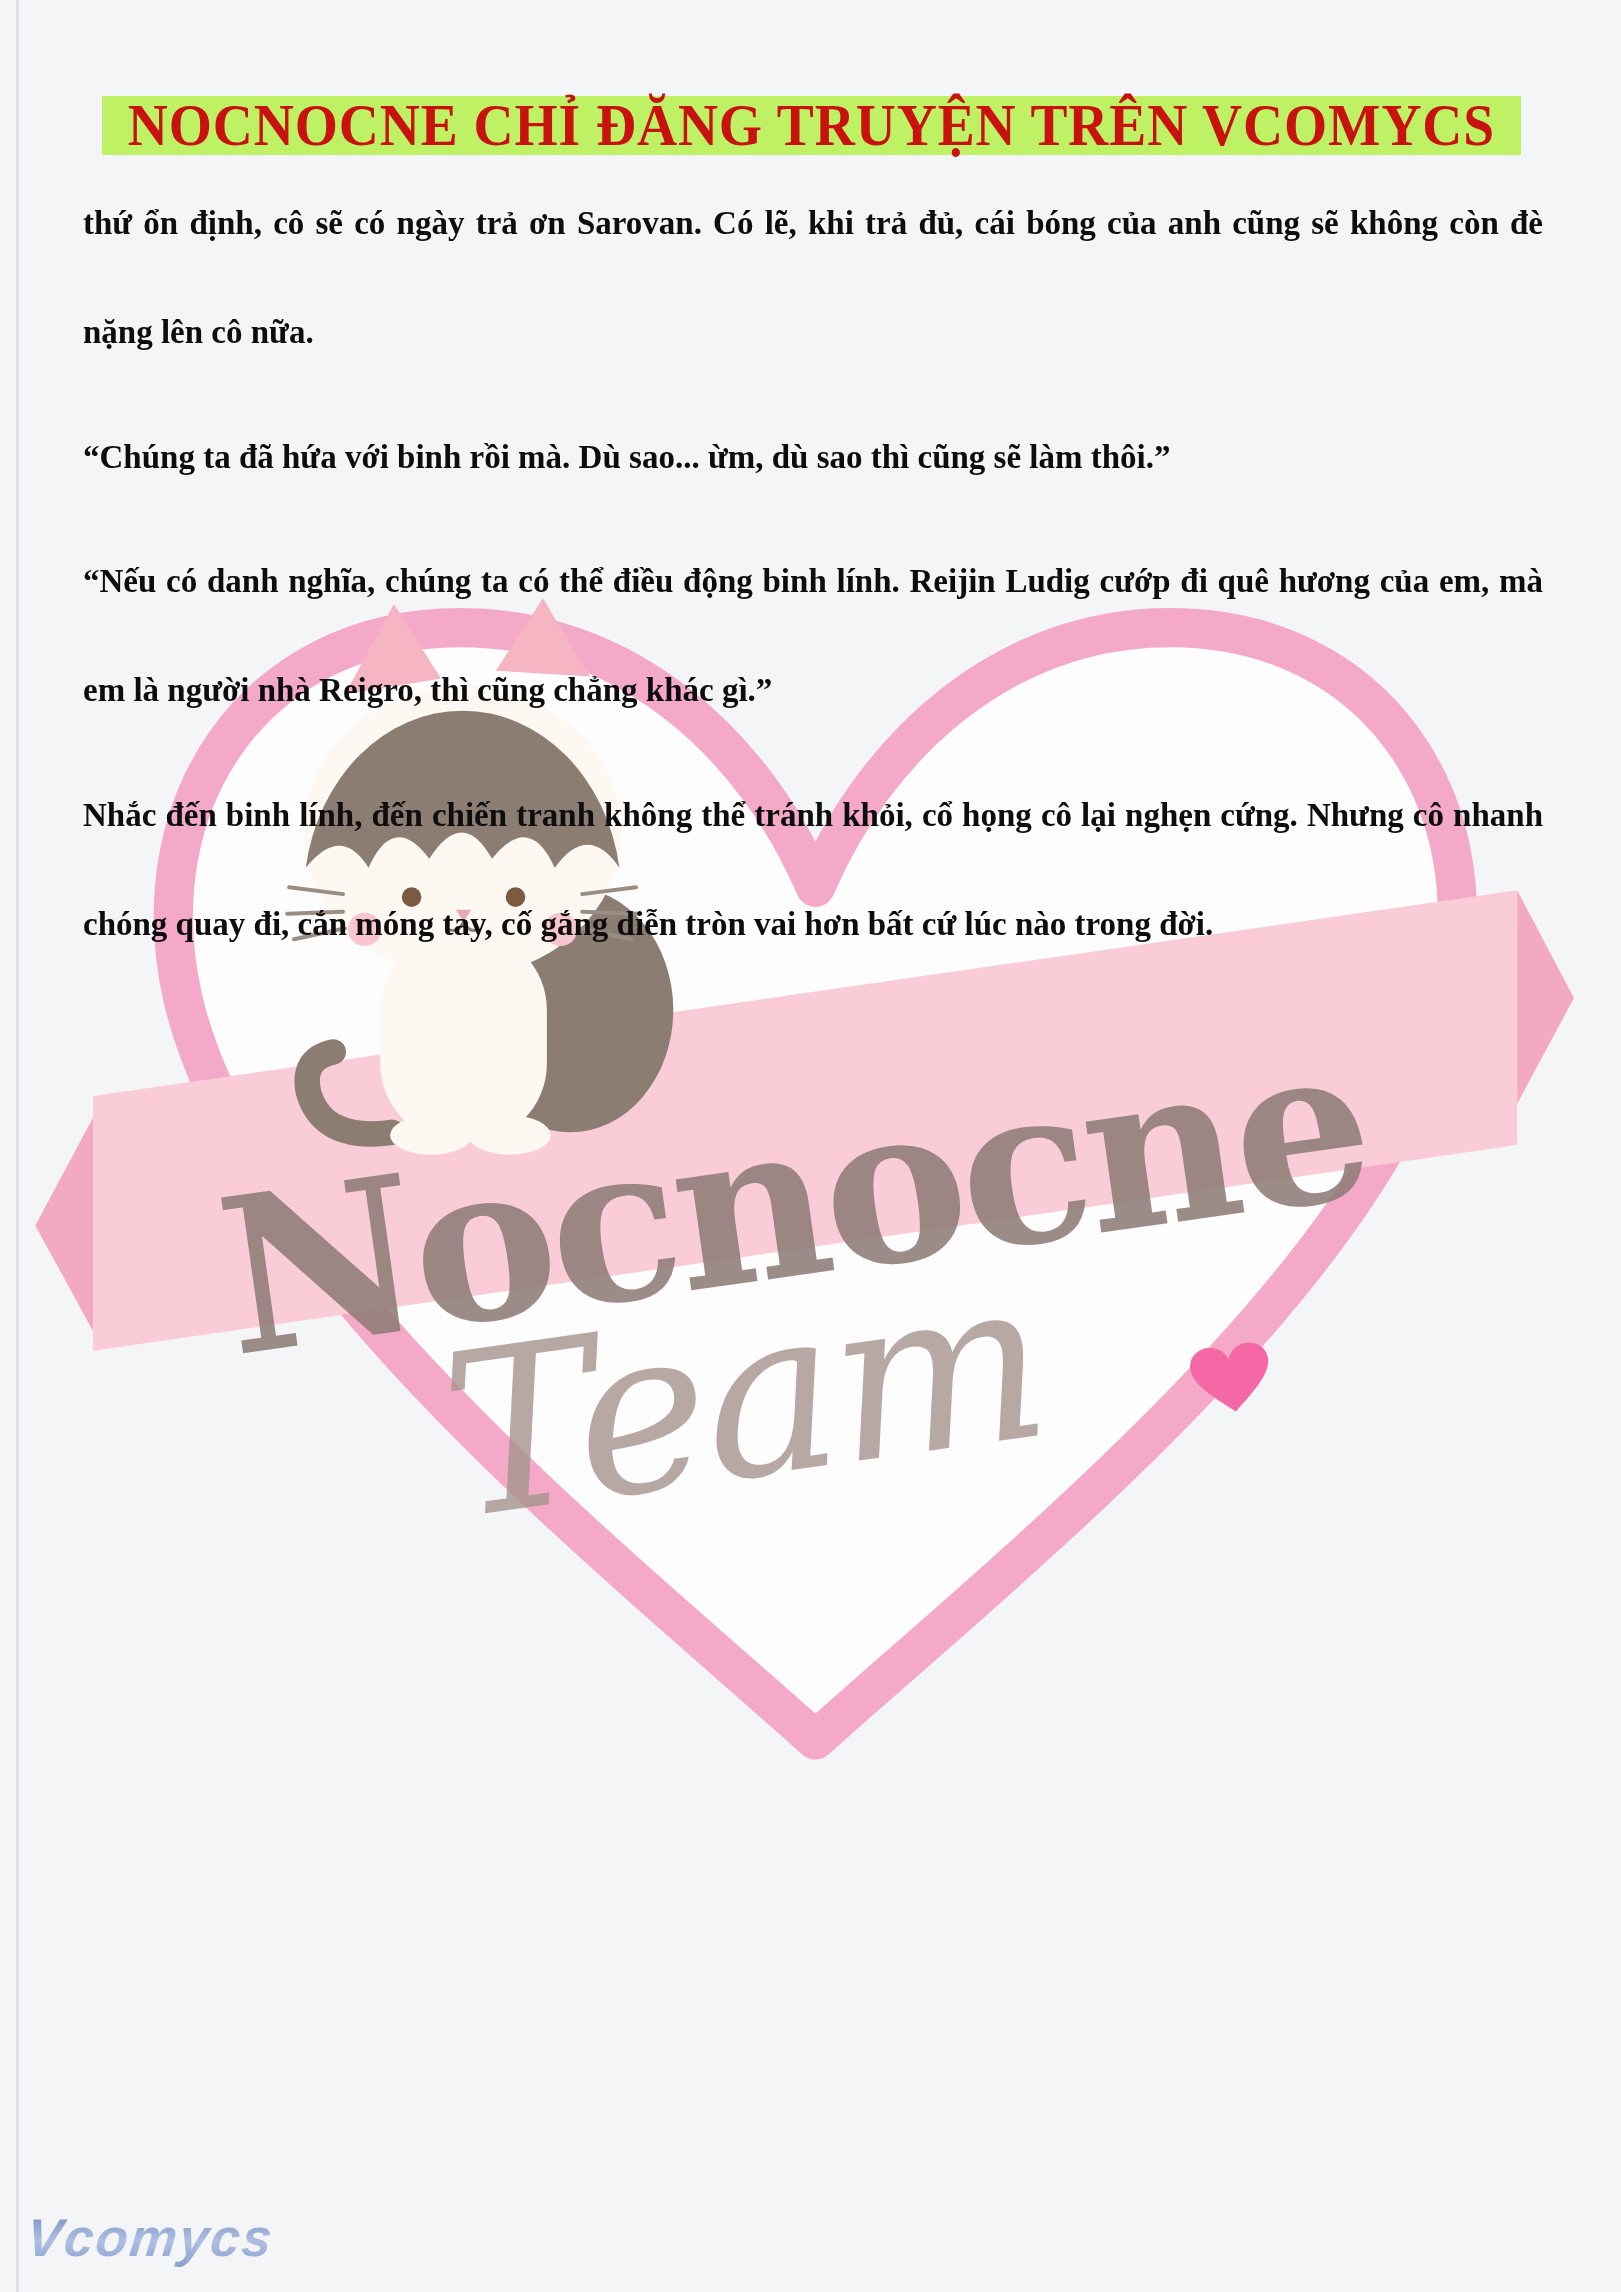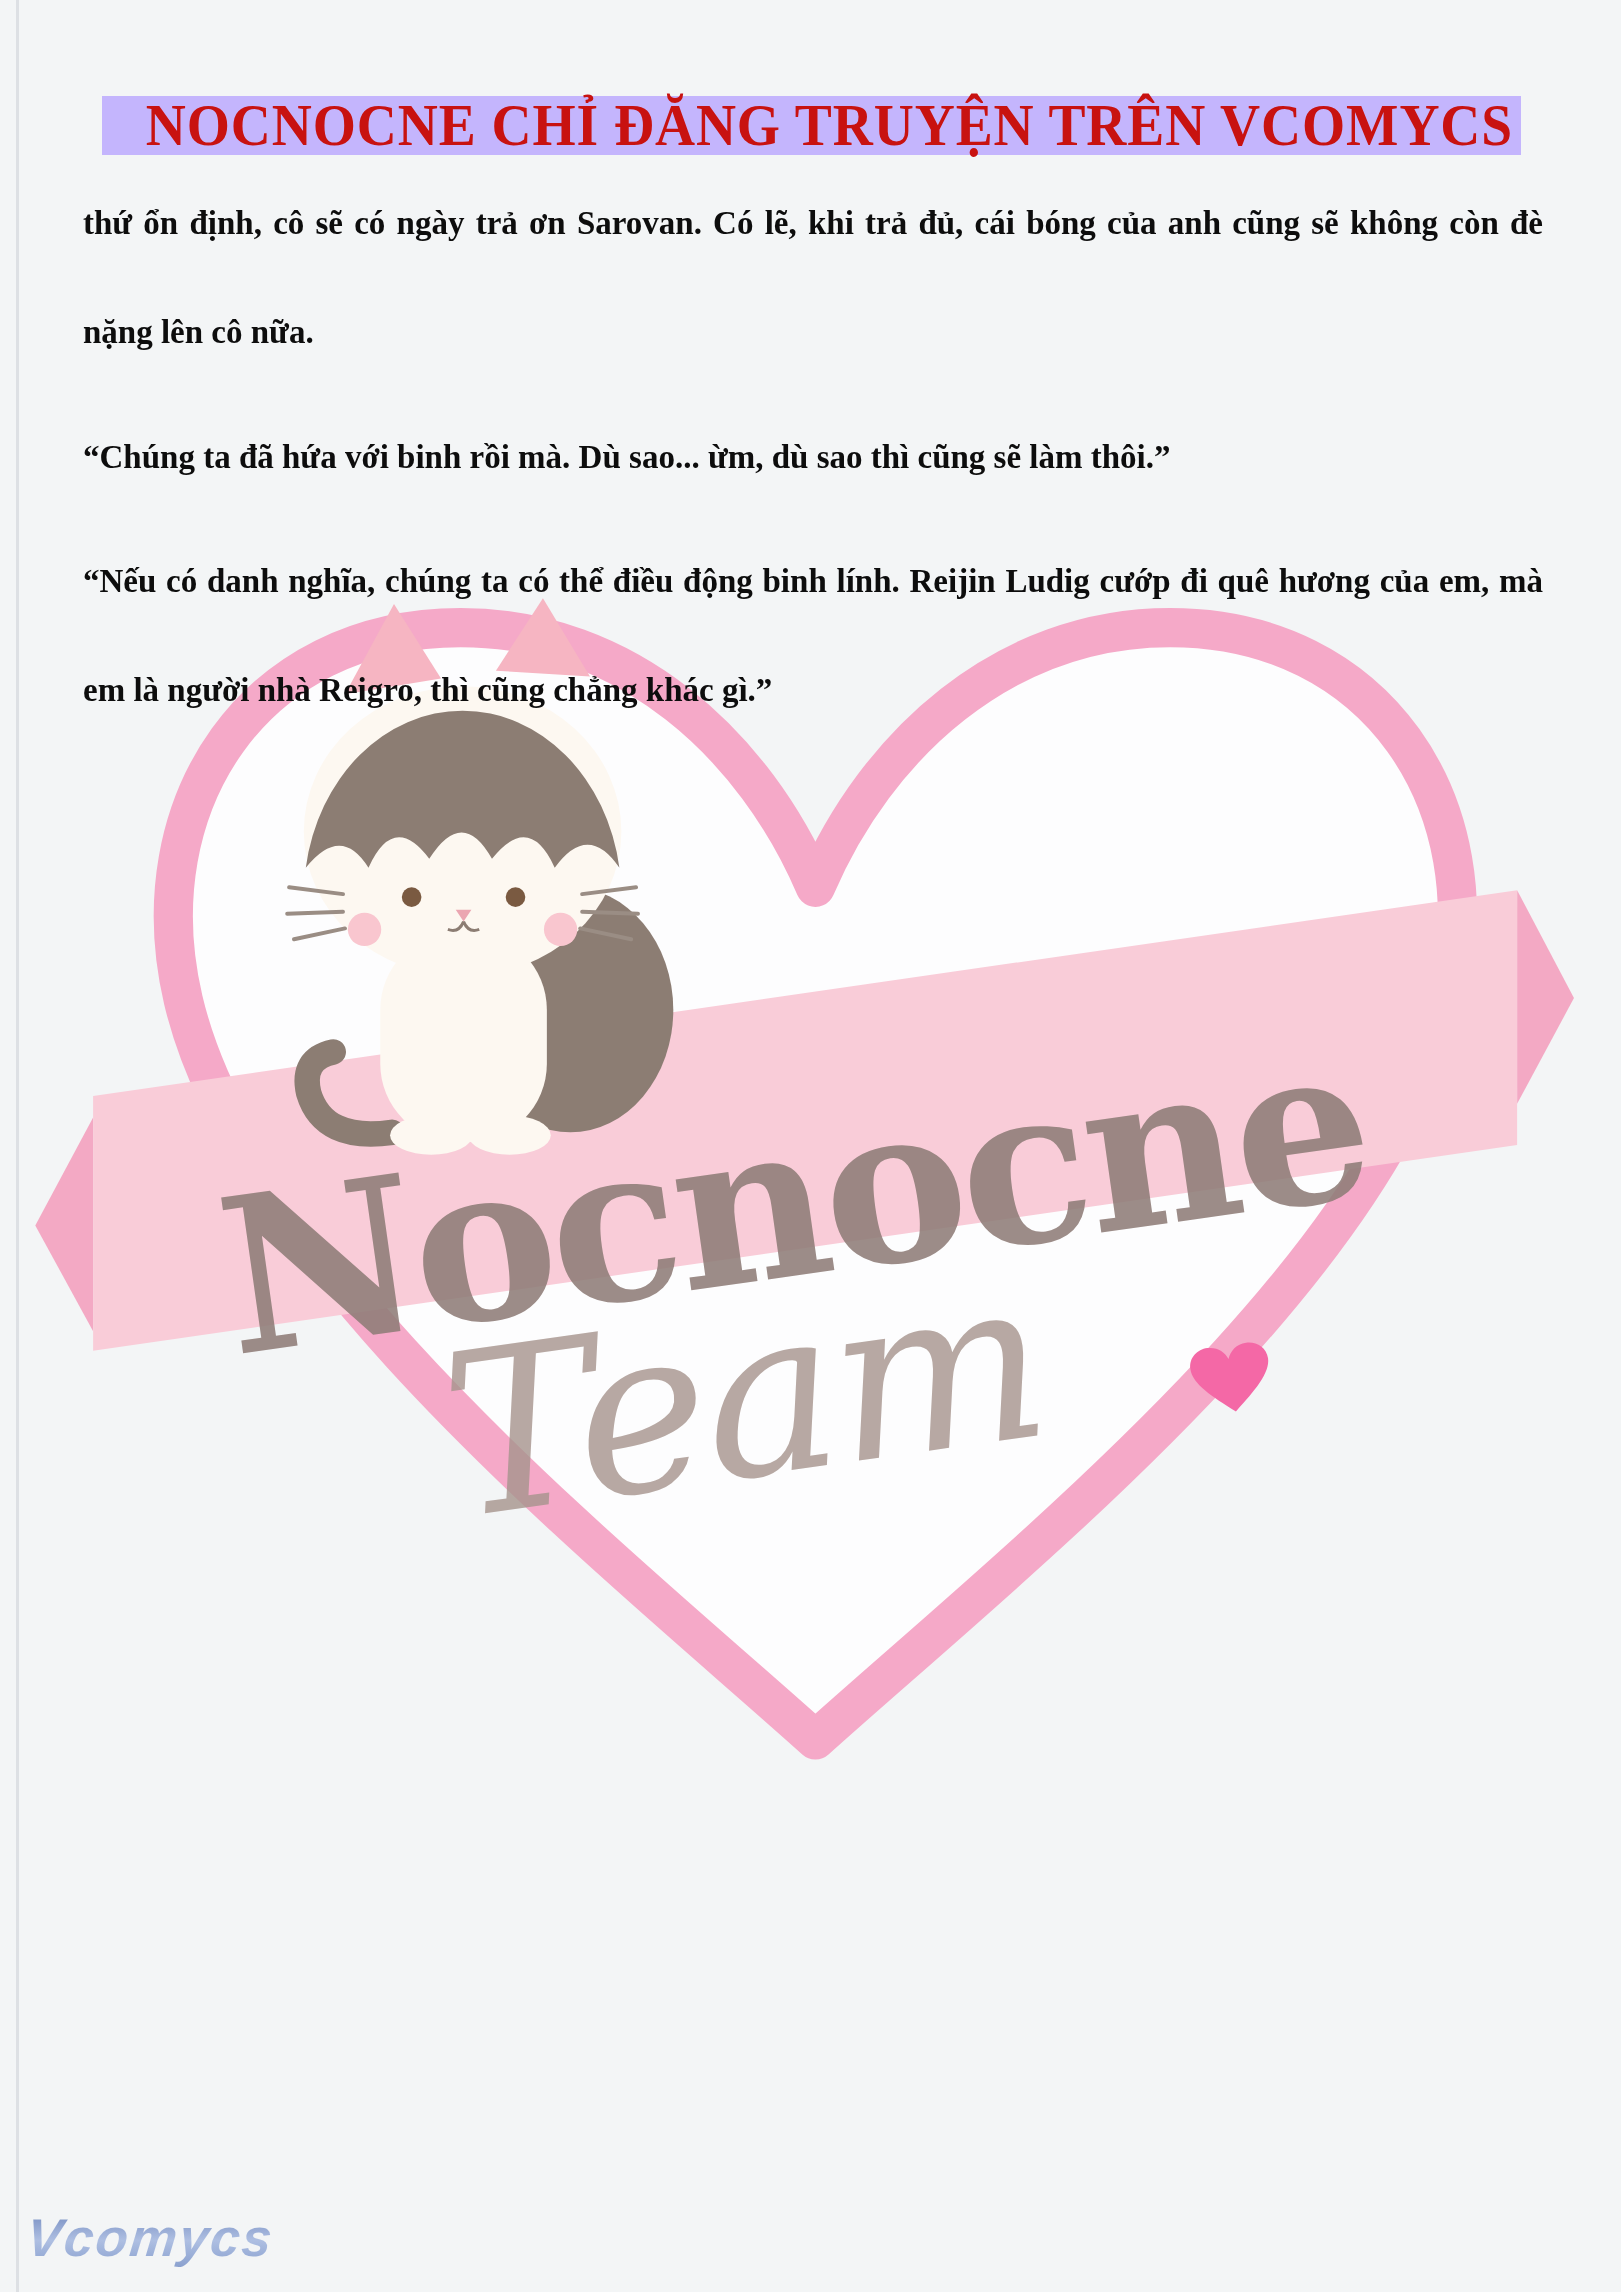--- a/index.html
+++ b/index.html
@@ -13,22 +13,22 @@
   .edge-line{
     position:absolute;left:15.7px;top:0;width:2.9px;height:100%;
     background:rgba(195,200,206,0.45);
   }
   .watermark{
     position:absolute;left:0;top:0;width:1621px;height:2293px;
     pointer-events:none;
   }
   .header{
     position:absolute;left:102px;top:96px;width:1419px;height:59px;
-    background:#c4b5fd;
-    display:flex;align-items:center;justify-content:flex-start;
+    background:#bef264;
+    display:flex;align-items:center;justify-content:center;
     overflow:visible;
   }
   .header span{
     font-weight:bold;
     font-size:59px;
     line-height:59px;
     letter-spacing:1px;
     color:#c81210;
     white-space:nowrap;
     transform:scaleX(0.94);
@@ -111,20 +111,21 @@
   </svg>
 
   <div class="header">
     <span>NOCNOCNE CHỈ ĐĂNG TRUYỆN TRÊN VCOMYCS</span>
   </div>
 
   <main class="content">
     <p>thứ ổn định, cô sẽ có ngày trả ơn Sarovan. Có lẽ, khi trả đủ, cái bóng của anh cũng sẽ không còn đè nặng lên cô nữa.</p>
     <p>“Chúng ta đã hứa với binh rồi mà. Dù sao... ừm, dù sao thì cũng sẽ làm thôi.”</p>
     <p>“Nếu có danh nghĩa, chúng ta có thể điều động binh lính. Reijin Ludig cướp đi quê hương của em, mà em là người nhà Reigro, thì cũng chẳng khác gì.”</p>
+    <p>Nhắc đến binh lính, đến chiến tranh không thể tránh khỏi, cổ họng cô lại nghẹn cứng. Nhưng cô nhanh chóng quay đi, cắn móng tay, cố gắng diễn tròn vai hơn bất cứ lúc nào trong đời.</p>
   </main>
 
   <div class="logo">
     <span>Vcomycs</span>
   </div>
 
 </div>
 
 
 </body></html>

